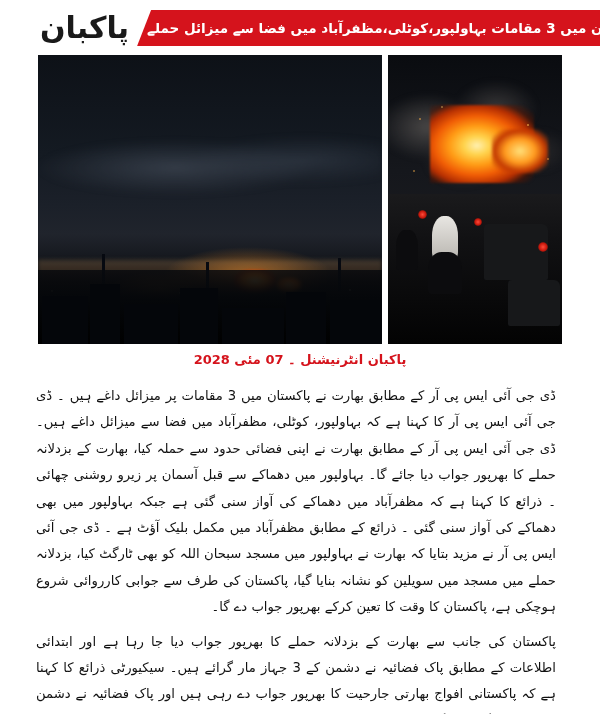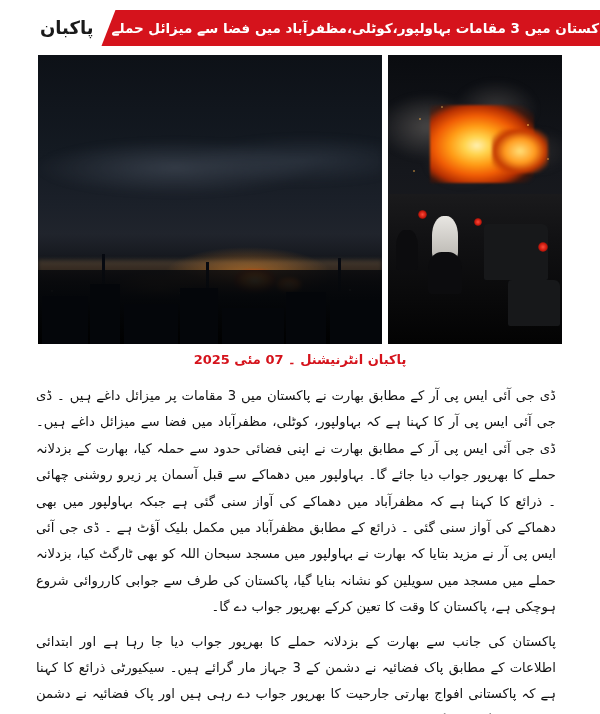--- a/index.html
+++ b/index.html
@@ -33,21 +33,21 @@
   .brand {
     flex: 0 0 auto;
     display: flex;
     align-items: center;
     justify-content: center;
     padding: 0 8px 0 2px;
     background: #ffffff;
   }
   .brand-text {
     font-family: "DejaVu Sans", sans-serif;
-    font-size: 18px;
+    font-size: 30px;
     font-weight: bold;
     color: #1a1a1a;
     line-height: 1;
     direction: rtl;
   }
   .headline-bar {
     flex: 1 1 auto;
     background: #d5131c;
     display: flex;
     align-items: center;
@@ -284,20 +284,20 @@
         <div class="car-dark" style="left:96px; top:30px; width:64px; height:56px;"></div>
         <div class="car-dark" style="left:120px;top:86px; width:52px; height:46px;"></div>
         <div class="taillight" style="left:30px; top:16px; width:9px; height:9px;"></div>
         <div class="taillight" style="left:86px; top:24px; width:8px; height:8px;"></div>
         <div class="taillight" style="left:150px;top:48px; width:10px; height:10px;"></div>
       </div>
     </div>
 
   </div>
 
-  <div class="byline">پاکبان انٹرنیشنل ۔ 07 مئی 2025</div>
+  <div class="byline">پاکبان انٹرنیشنل ۔ 07 مئی 2028</div>
 
   <div class="body">
     <p>ڈی جی آئی ایس پی آر کے مطابق بھارت نے پاکستان میں 3 مقامات پر میزائل داغے ہیں ۔ ڈی جی آئی ایس پی آر کا کہنا ہے کہ بہاولپور، کوٹلی، مظفرآباد میں فضا سے میزائل داغے ہیں۔ ڈی جی آئی ایس پی آر کے مطابق بھارت نے اپنی فضائی حدود سے حملہ کیا، بھارت کے بزدلانہ حملے کا بھرپور جواب دیا جائے گا۔ بہاولپور میں دھماکے سے قبل آسمان پر زیرو روشنی چھائی ۔ ذرائع کا کہنا ہے کہ مظفرآباد میں دھماکے کی آواز سنی گئی ہے جبکہ بہاولپور میں بھی دھماکے کی آواز سنی گئی ۔ ذرائع کے مطابق مظفرآباد میں مکمل بلیک آؤٹ ہے ۔ ڈی جی آئی ایس پی آر نے مزید بتایا کہ بھارت نے بہاولپور میں مسجد سبحان اللہ کو بھی ٹارگٹ کیا، بزدلانہ حملے میں مسجد میں سویلین کو نشانہ بنایا گیا، پاکستان کی طرف سے جوابی کارروائی شروع ہوچکی ہے، پاکستان کا وقت کا تعین کرکے بھرپور جواب دے گا۔</p>
     <p>پاکستان کی جانب سے بھارت کے بزدلانہ حملے کا بھرپور جواب دیا جا رہا ہے اور ابتدائی اطلاعات کے مطابق پاک فضائیہ نے دشمن کے 3 جہاز مار گرائے ہیں۔ سیکیورٹی ذرائع کا کہنا ہے کہ پاکستانی افواج بھارتی جارحیت کا بھرپور جواب دے رہی ہیں اور پاک فضائیہ نے دشمن کے 3 جہاز گرا دیے گئے ہیں جب کہ پاکستانی فضائیہ کے تمام جہاز محفوظ ہیں۔ سیکیورٹی ذرائع نے بتایا ہے کہ پاک فوج نے بھجوانی کارروائی میں بھارت کا بریگیڈ ہیڈ کوارٹر تباہ کر دیا۔</p>
   </div>
 
 </div>
 
 </body></html>

